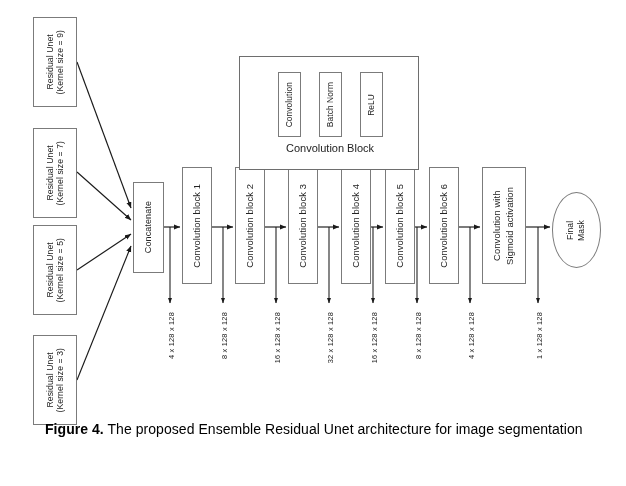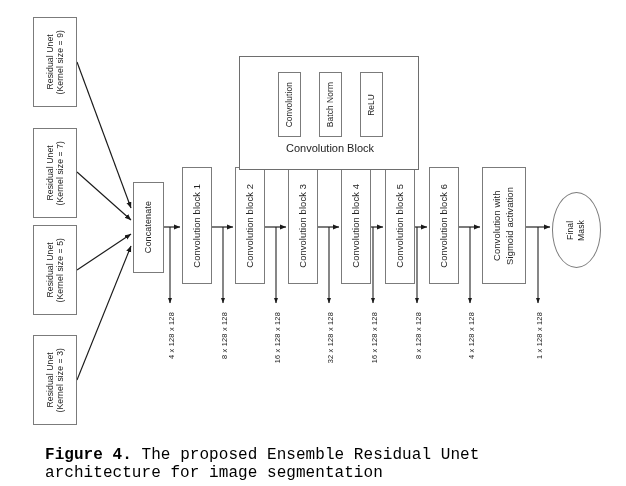--- a/index.html
+++ b/index.html
@@ -149,24 +149,24 @@
     writing-mode: vertical-rl;
     transform: rotate(180deg);
     white-space: pre;
     letter-spacing: 0.2px;
   }
 
   
   #figure-caption {
     position: absolute;
     left: 45px;
-    top: 446px;
+    top: 421px;
     width: 545px;
-    font-family: Liberation Mono, monospace;
-    font-size: 16px;
+    font-family: Liberation Sans, sans-serif;
+    font-size: 14px;
     color: #000;
     letter-spacing: 0.05px;
   }
   #figure-caption .figlabel { font-weight: bold; }
 </style>
 </head>
 <body>
 
 <div id="canvas">
 

